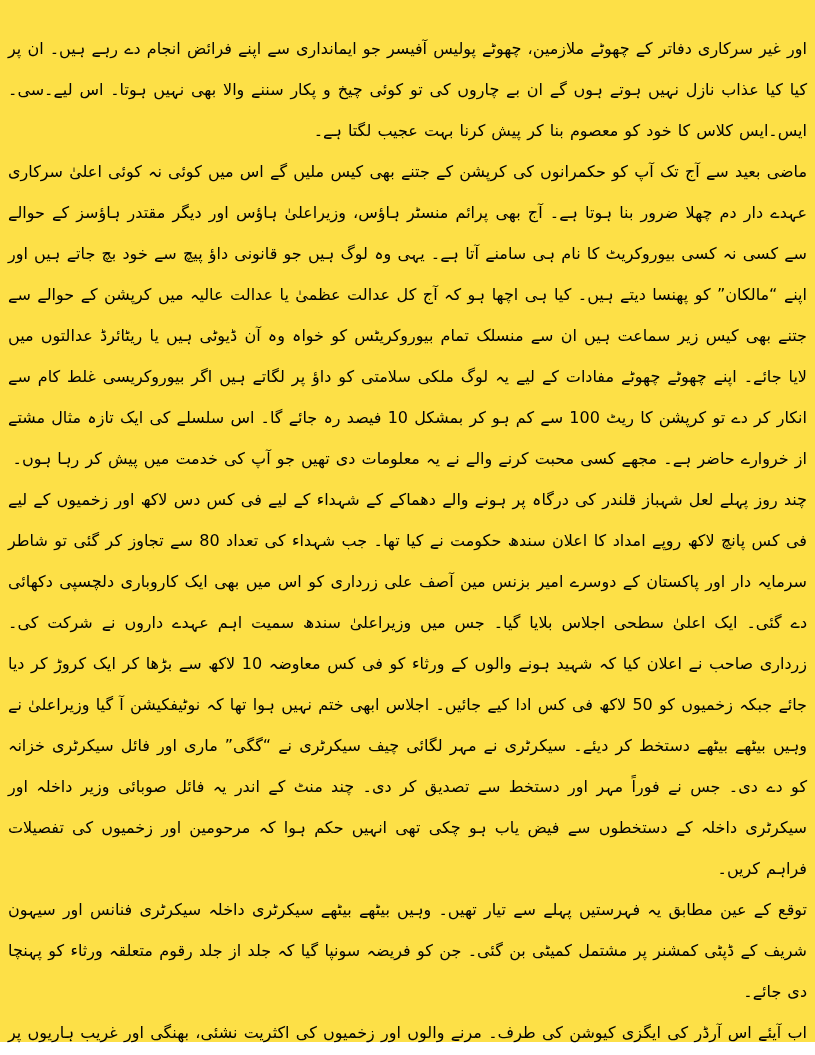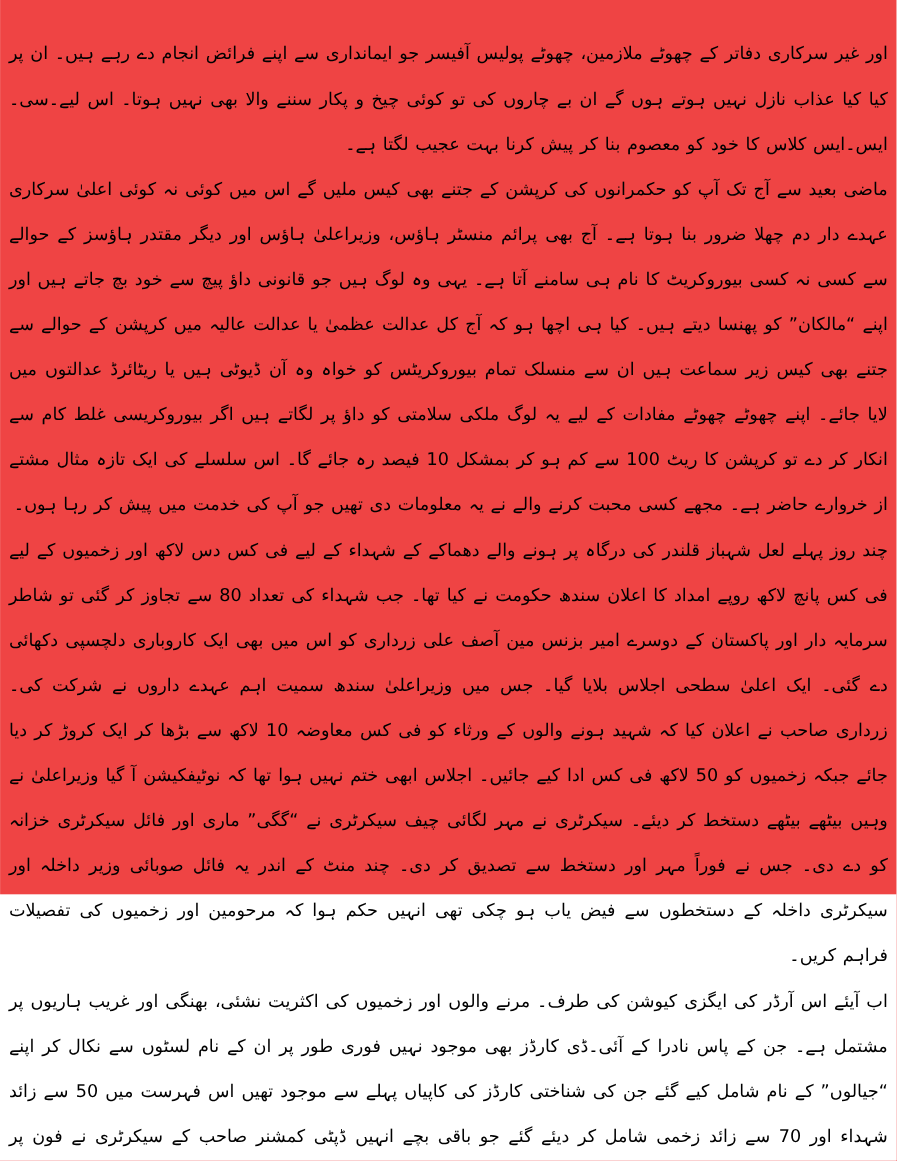--- a/index.html
+++ b/index.html
@@ -8,38 +8,39 @@
     background: #ffffff;
   }
   body {
     width: 815px;
     height: 1055px;
     overflow: hidden;
   }
   .page {
     box-sizing: border-box;
     width: 815px;
-    height: 813px;
+    height: 1042px;
     padding: 28px 8px 0 8px;
     direction: rtl;
-    background: #ef4444;
+    background: #fde047;
     margin-left: 21px;
   }
   .para {
     margin: 0;
     font-family: "DejaVu Sans", sans-serif;
     font-size: 16px;
     line-height: 41px;
     color: #000000;
     text-align: justify;
     text-justify: inter-word;
     word-spacing: 1px;
   }
 </style>
 </head>
 <body>
 
 <div class="page">
   <p class="para">اور غیر سرکاری دفاتر کے چھوٹے ملازمین، چھوٹے پولیس آفیسر جو ایمانداری سے اپنے فرائض انجام دے رہے ہیں۔ ان پر کیا کیا عذاب نازل نہیں ہوتے ہوں گے ان بے چاروں کی تو کوئی چیخ و پکار سننے والا بھی نہیں ہوتا۔ اس لیے۔سی۔ایس۔ایس کلاس کا خود کو معصوم بنا کر پیش کرنا بہت عجیب لگتا ہے۔</p>
   <p class="para">ماضی بعید سے آج تک آپ کو حکمرانوں کی کرپشن کے جتنے بھی کیس ملیں گے اس میں کوئی نہ کوئی اعلیٰ سرکاری عہدے دار دم چھلا ضرور بنا ہوتا ہے۔ آج بھی پرائم منسٹر ہاؤس، وزیراعلیٰ ہاؤس اور دیگر مقتدر ہاؤسز کے حوالے سے کسی نہ کسی بیوروکریٹ کا نام ہی سامنے آتا ہے۔ یہی وہ لوگ ہیں جو قانونی داؤ پیچ سے خود بچ جاتے ہیں اور اپنے “مالکان” کو پھنسا دیتے ہیں۔ کیا ہی اچھا ہو کہ آج کل عدالت عظمیٰ یا عدالت عالیہ میں کرپشن کے حوالے سے جتنے بھی کیس زیر سماعت ہیں ان سے منسلک تمام بیوروکریٹس کو خواہ وہ آن ڈیوٹی ہیں یا ریٹائرڈ عدالتوں میں لایا جائے۔ اپنے چھوٹے چھوٹے مفادات کے لیے یہ لوگ ملکی سلامتی کو داؤ پر لگاتے ہیں اگر بیوروکریسی غلط کام سے انکار کر دے تو کرپشن کا ریٹ 100 سے کم ہو کر بمشکل 10 فیصد رہ جائے گا۔ اس سلسلے کی ایک تازہ مثال مشتے از خروارے حاضر ہے۔ مجھے کسی محبت کرنے والے نے یہ معلومات دی تھیں جو آپ کی خدمت میں پیش کر رہا ہوں۔</p>
   <p class="para">چند روز پہلے لعل شہباز قلندر کی درگاہ پر ہونے والے دھماکے کے شہداء کے لیے فی کس دس لاکھ اور زخمیوں کے لیے فی کس پانچ لاکھ روپے امداد کا اعلان سندھ حکومت نے کیا تھا۔ جب شہداء کی تعداد 80 سے تجاوز کر گئی تو شاطر سرمایہ دار اور پاکستان کے دوسرے امیر بزنس مین آصف علی زرداری کو اس میں بھی ایک کاروباری دلچسپی دکھائی دے گئی۔ ایک اعلیٰ سطحی اجلاس بلایا گیا۔ جس میں وزیراعلیٰ سندھ سمیت اہم عہدے داروں نے شرکت کی۔ زرداری صاحب نے اعلان کیا کہ شہید ہونے والوں کے ورثاء کو فی کس معاوضہ 10 لاکھ سے بڑھا کر ایک کروڑ کر دیا جائے جبکہ زخمیوں کو 50 لاکھ فی کس ادا کیے جائیں۔ اجلاس ابھی ختم نہیں ہوا تھا کہ نوٹیفکیشن آ گیا وزیراعلیٰ نے وہیں بیٹھے بیٹھے دستخط کر دیئے۔ سیکرٹری نے مہر لگائی چیف سیکرٹری نے “گگی” ماری اور فائل سیکرٹری خزانہ کو دے دی۔ جس نے فوراً مہر اور دستخط سے تصدیق کر دی۔ چند منٹ کے اندر یہ فائل صوبائی وزیر داخلہ اور سیکرٹری داخلہ کے دستخطوں سے فیض یاب ہو چکی تھی انہیں حکم ہوا کہ مرحومین اور زخمیوں کی تفصیلات فراہم کریں۔</p>
+  <p class="para">توقع کے عین مطابق یہ فہرستیں پہلے سے تیار تھیں۔ وہیں بیٹھے بیٹھے سیکرٹری داخلہ سیکرٹری فنانس اور سیہون شریف کے ڈپٹی کمشنر پر مشتمل کمیٹی بن گئی۔ جن کو فریضہ سونپا گیا کہ جلد از جلد رقوم متعلقہ ورثاء کو پہنچا دی جائے۔</p>
   <p class="para">اب آیئے اس آرڈر کی ایگزی کیوشن کی طرف۔ مرنے والوں اور زخمیوں کی اکثریت نشئی، بھنگی اور غریب ہاریوں پر مشتمل ہے۔ جن کے پاس نادرا کے آئی۔ڈی کارڈز بھی موجود نہیں فوری طور پر ان کے نام لسٹوں سے نکال کر اپنے “جیالوں” کے نام شامل کیے گئے جن کی شناختی کارڈز کی کاپیاں پہلے سے موجود تھیں اس فہرست میں 50 سے زائد شہداء اور 70 سے زائد زخمی شامل کر دیئے گئے جو باقی بچے انہیں ڈپٹی کمشنر صاحب کے سیکرٹری نے فون پر اطلاع دی کہ اگر وہ پوری رقم حاصل کرنا چاہتے ہیں تو اصل شناختی کارڈ، بمعہ گواہان، زمین کے کاغذات، کاروباری تفصیلات، ٹیکس ادائیگی کے ثبوت، کسی 17 ویں سکیل کے آفیسر سے تصدیق کروا کر متعلقہ تھانے سے این اوسی لے کر حاضر ہو جائیں اگر وہ</p>
 </div>
 
 </body></html>

